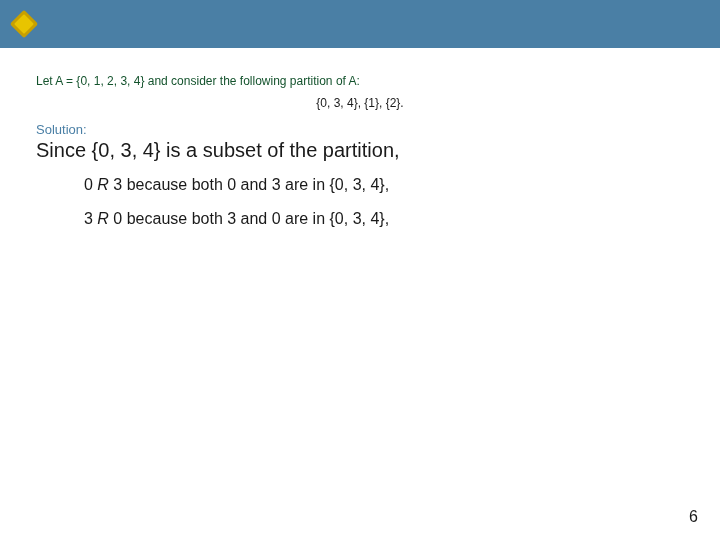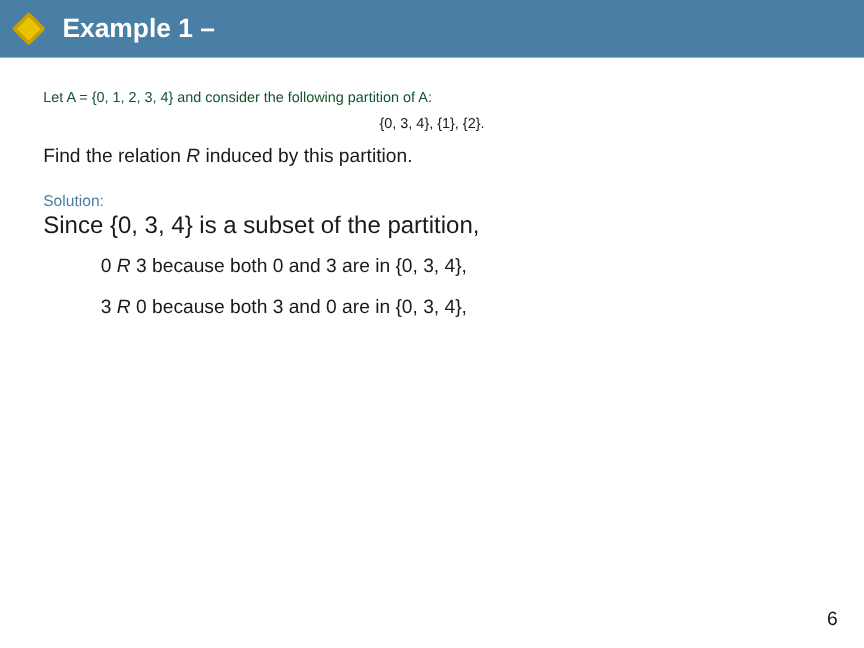--- a/index.html
+++ b/index.html
@@ -96,35 +96,31 @@
   </style>
 </head>
 <body>
 
 <svg class="diamond-icon" viewBox="0 0 32 32" xmlns="http://www.w3.org/2000/svg">
   <rect x="6" y="6" width="20" height="20" rx="2" ry="2" transform="rotate(45 16 16)" fill="#c8a000"></rect>
   <rect x="9" y="9" width="14" height="14" rx="1" ry="1" transform="rotate(45 16 16)" fill="#e8c400"></rect>
 </svg>
 
 <div class="header-bar">
-  <span class="example-num">Example 1 – </span>
 </div>
 
 <div class="content">
 
   <div class="intro-text">
     <span>Let A = {0, 1, 2, 3, 4} and consider the following partition of</span>
     <span>A:</span>
   </div>
 
   <div class="partition-line">{0, 3, 4}, {1}, {2}.</div>
 
-  <div class="find-text">
-    Find the relation <span class="italic">R</span> induced by this partition.
-  </div>
 
   <div class="solution-label">Solution:</div>
 
   <div class="since-text">Since {0, 3, 4} is a subset of the partition,</div>
 
   <div class="indent-line">
     0 <span class="italic">R</span> 3 because both 0 and 3 are in {0, 3, 4},
   </div>
 
   <div class="indent-line">

